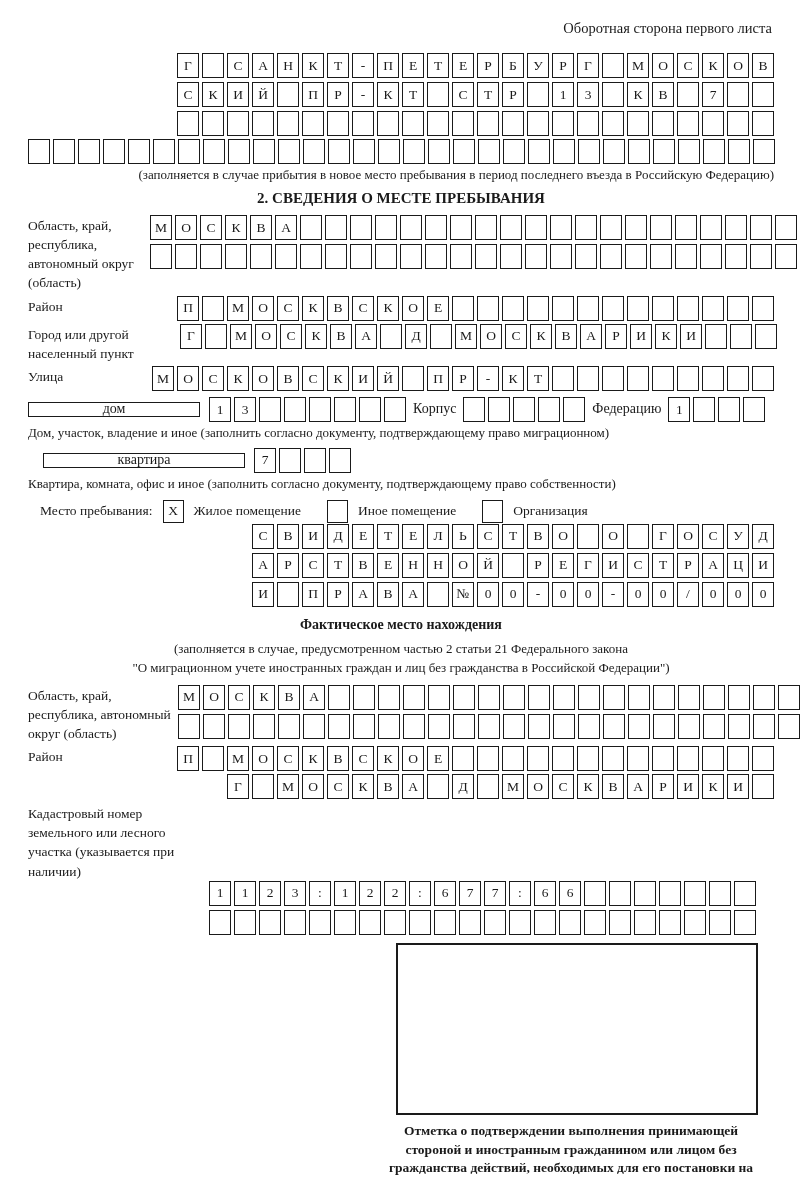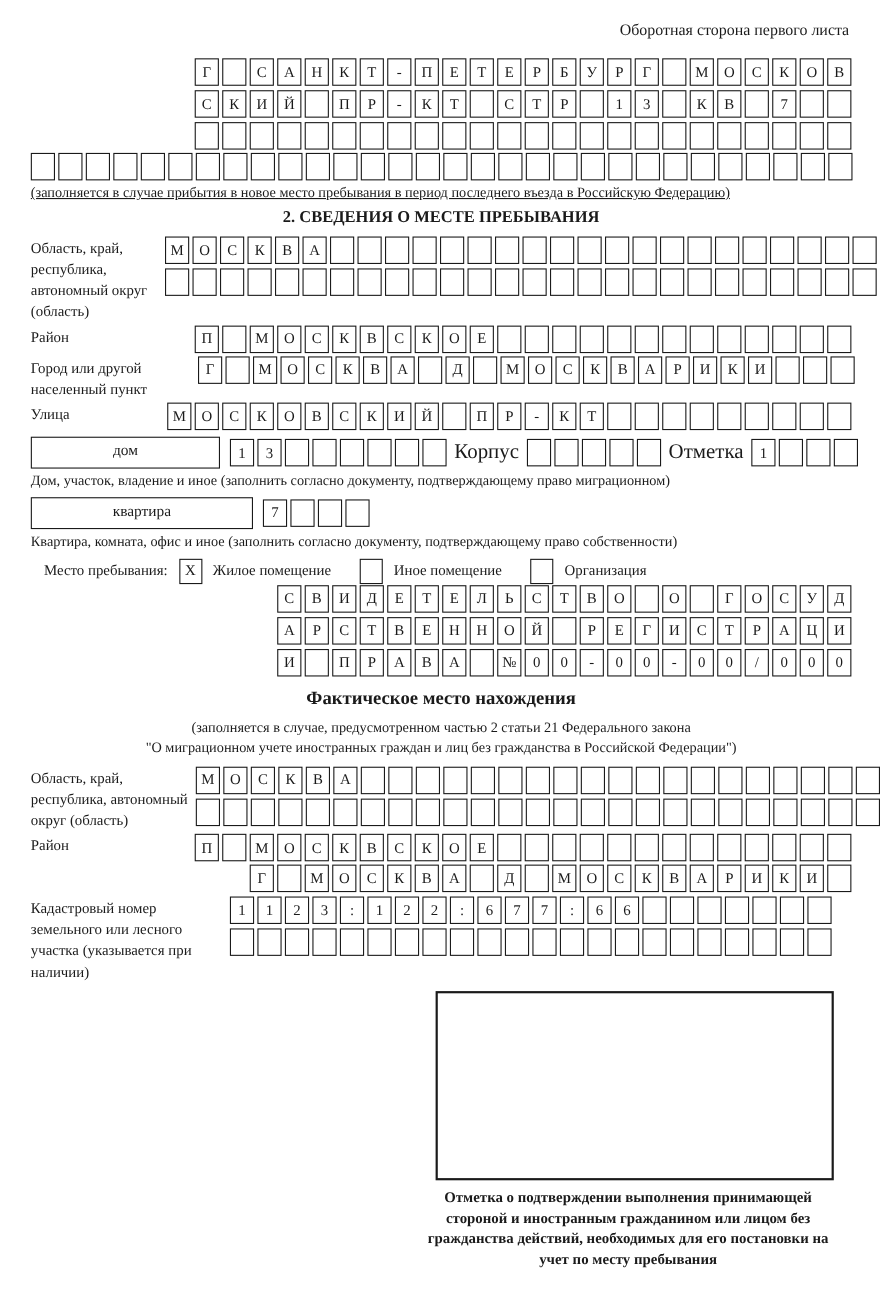--- a/index.html
+++ b/index.html
@@ -25,41 +25,41 @@
 
   .cells { display:flex; gap:3px; flex:none; }
   .cell {
     width:22px; height:25px; flex:none;
     border:1.5px solid #1a1a1a; background:#fff;
     display:flex; align-items:center; justify-content:center;
     font-size:13.5px; line-height:1;
   }
 
   .caption { font-size:13px; line-height:1.3; margin:3px 0 6px 0; }
-  .center { text-align:left;text-decoration:underline; }
+  .center { text-align:right; }
 
   .sec-title { text-align:center; font-weight:bold; font-size:15px; margin:4px 0 8px 0; }
 
   .named-box {
-    border:1.5px solid #1a1a1a; height:29px; flex:none;
+    border:1.5px solid #1a1a1a; height:15px; flex:none;
     display:flex; align-items:center; justify-content:center; font-size:14px;
   }
   .house-row, .apt-row { display:flex; align-items:center; margin:6px 0 2px 0; }
-  .inline-label { font-size:19px; padding:0 7px; white-space:nowrap; }
+  .inline-label { font-size:14px; padding:0 7px; white-space:nowrap; }
   .gap8 { width:9px; flex:none; }
 
   .stay-row { display:flex; align-items:center; margin:7px 0 1px 12px; font-size:13.5px; }
   .checkbox {
     width:21px; height:23px; border:1.5px solid #1a1a1a; flex:none;
     display:flex; align-items:center; justify-content:center; font-size:13.5px;
   }
   .stay-row .opt-label { margin:0 26px 0 10px; }
   .stay-note { font-size:13px; margin:1px 0 8px 186px; }
 
-  .fact-title { text-align:center; font-weight:bold; font-size:17px; margin:10px 0 6px 0; }
+  .fact-title { text-align:center; font-weight:bold; font-size:14px; margin:10px 0 6px 0; }
   .fact-note { text-align:center; font-size:13px; line-height:1.5; margin-bottom:7px; }
 
   .stamp-wrap { width:382px; margin-left:auto; margin-right:12px; margin-top:8px; }
   .stamp-box { width:362px; height:172px; border:2px solid #1a1a1a; margin:0 4px 7px auto; background:#fff; }
   .stamp-note { text-align:center; font-size:13.5px; font-weight:bold; line-height:1.4; }
 </style>
 </head>
 <body>
 
 <div class="page">
@@ -351,32 +351,32 @@
         <div class="cell"></div>
       </div>
     <div class="inline-label">Корпус</div>
     <div class="cells">
         <div class="cell"></div>
         <div class="cell"></div>
         <div class="cell"></div>
         <div class="cell"></div>
         <div class="cell"></div>
       </div>
-    <div class="inline-label">Отметка</div>
+    <div class="inline-label">Федерацию</div>
     <div class="cells">
         <div class="cell">1</div>
         <div class="cell"></div>
         <div class="cell"></div>
         <div class="cell"></div>
       </div>
   </div>
   <div class="caption">Дом, участок, владение и иное (заполнить согласно документу, подтверждающему право миграционном)</div>
 
   <div class="apt-row">
-    <div class="named-box" style="width:202px;">квартира</div>
+    <div class="named-box" style="width:202px;margin-left:15px;">квартира</div>
     <div class="gap8"></div>
     <div class="cells">
         <div class="cell">7</div>
         <div class="cell"></div>
         <div class="cell"></div>
         <div class="cell"></div>
       </div>
   </div>
   <div class="caption">Квартира, комната, офис и иное (заполнить согласно документу, подтверждающему право собственности)</div>
 
@@ -581,21 +581,21 @@
         <div class="cell">В</div>
         <div class="cell">А</div>
         <div class="cell">Р</div>
         <div class="cell">И</div>
         <div class="cell">К</div>
         <div class="cell">И</div>
         <div class="cell"></div>
       </div>
   </div>
 
-  <div class="frow" style="margin-top:4px;">
+  <div class="frow" style="margin-top:4px;flex-direction:column;">
     <div class="flabel w165">Кадастровый номер земельного или лесного участка (указывается при наличии)</div>
     <div class="stack mla mr18">
       <div class="cells">
           <div class="cell">1</div>
           <div class="cell">1</div>
           <div class="cell">2</div>
           <div class="cell">3</div>
           <div class="cell">:</div>
           <div class="cell">1</div>
           <div class="cell">2</div>

